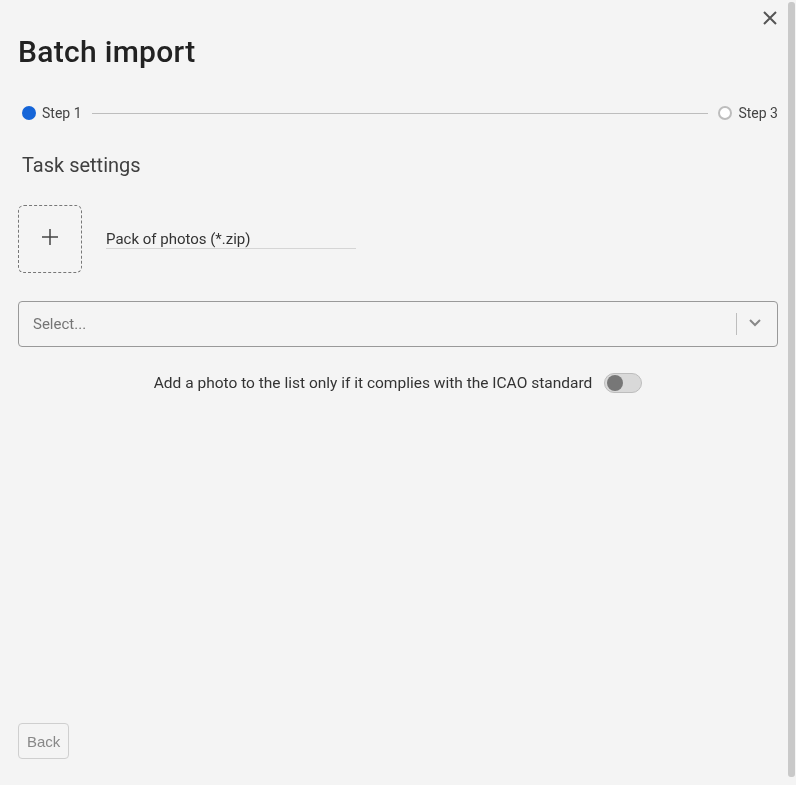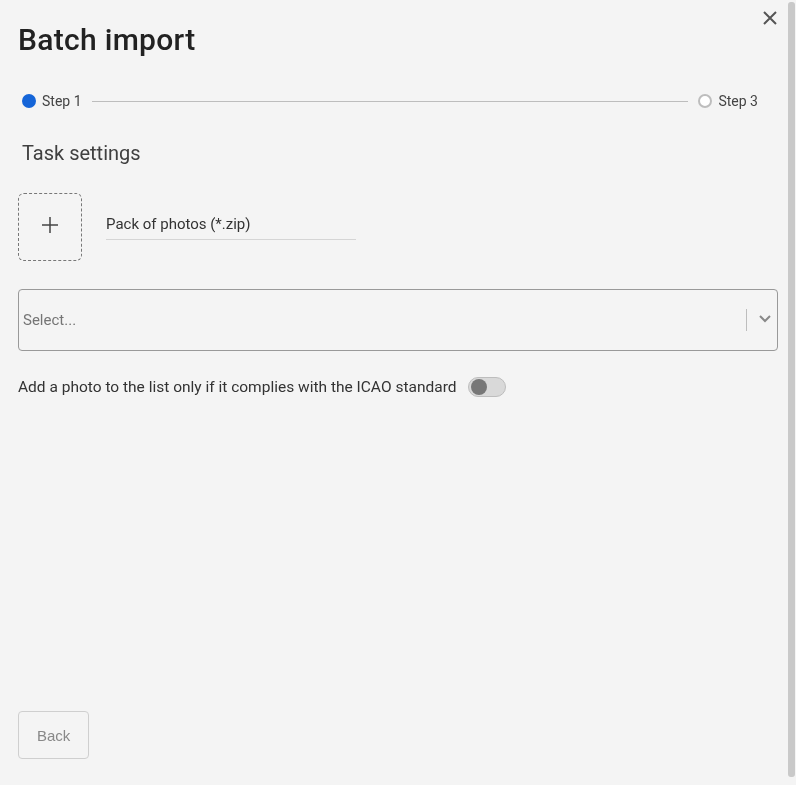--- a/index.html
+++ b/index.html
@@ -2,46 +2,46 @@
 <html><head>
   <meta charset="utf-8">
   <style>
     * { box-sizing: border-box; margin: 0; padding: 0; }
     html, body { width: 796px; height: 785px; font-family: -apple-system, BlinkMacSystemFont, "Segoe UI", Roboto, Arial, sans-serif; background: #f4f4f4; color: #222; overflow: hidden; }
     .modal { position: relative; width: 100%; height: 100%; padding: 20px 18px; display: flex; flex-direction: column; }
     .scroll-area { position: absolute; right: 1px; top: 0; bottom: 0; width: 7px; }
     .scroll-thumb { position: absolute; top: 2px; bottom: 8px; left: 0; right: 0; background: #c9c9c9; border-radius: 3px; }
     .close-btn { position: absolute; top: 6px; right: 14px; cursor: pointer; padding: 4px; }
     .close-btn svg { width: 16px; height: 16px; stroke: #555; stroke-width: 2; }
-    .page-title { font-size: 30px; font-weight: 500; letter-spacing: 0.3px; margin-top: 2px; margin-bottom: 36px; color: #222; }
-    .stepper { display: flex; align-items: center; margin: 0 20px 32px 4px; }
+    .page-title { font-size: 30px; font-weight: 500; letter-spacing: 0.3px; margin-top: 14px; margin-bottom: 36px; color: #222; }
+    .stepper { display: flex; align-items: center; margin: 0 0 32px 4px; }
     .step { display: flex; align-items: center; gap: 6px; font-size: 14px; color: #444; }
     .step-dot { width: 14px; height: 14px; border-radius: 50%; }
     .step-dot.active { background: #1565d8; border: 2px solid #1565d8; }
     .step-dot.inactive { background: #fff; border: 2px solid #bdbdbd; }
     .step-line { flex: 1; height: 1px; background: #bdbdbd; margin: 0 10px; }
     .section-title { font-size: 20px; font-weight: 400; margin: 0 4px 28px 4px; color: #404040; }
     .upload-row { display: flex; align-items: center; gap: 24px; margin-bottom: 28px; }
     .upload-box { width: 64px; height: 68px; border: 1.5px dashed #777; border-radius: 6px; display: flex; align-items: center; justify-content: center; cursor: pointer; }
     .upload-box svg { width: 20px; height: 20px; stroke: #444; stroke-width: 1.5; }
-    .upload-label-wrap { flex: 0 0 auto; width: 250px; padding-bottom: 6px; border-bottom: 1px solid #d5d5d5; }
+    .upload-label-wrap { flex: 0 0 auto; width: 250px; padding-bottom: 0; border-bottom: 1px solid #d5d5d5; }
     .upload-label { font-size: 15px; color: #333; }
     .field-label { font-size: 15px; color: #333; margin-bottom: 6px; display: block; }
     .select-wrap { position: relative; width: 100%; margin-bottom: 26px; }
-    .select-box { width: 100%; height: 62px; border: 1px solid #999; border-radius: 4px; background: #f4f4f4; display: flex; align-items: center; padding: 0 4px; cursor: pointer; }
+    .select-box { width: 100%; height: 46px; border: 1px solid #999; border-radius: 4px; background: #f4f4f4; display: flex; align-items: center; padding: 0 14px; cursor: pointer; }
     .select-placeholder { color: #757575; font-size: 15px; flex: 1; }
     .select-divider { width: 1px; height: 22px; background: #bdbdbd; margin: 0 10px 0 6px; }
     .select-caret svg { width: 16px; height: 16px; stroke: #888; stroke-width: 2; fill: none; }
-    .toggle-row { display: flex; align-items: center; justify-content: flex-start; gap: 12px; }
+    .toggle-row { display: flex; align-items: center; justify-content: center; gap: 12px; }
     .toggle-text { font-size: 15.5px; color: #333; }
     .toggle { width: 38px; height: 20px; border-radius: 10px; background: #d9d9d9; border: 1px solid #bdbdbd; position: relative; cursor: pointer; flex: 0 0 auto; }
     .toggle-knob { position: absolute; top: 1px; left: 2px; width: 16px; height: 16px; border-radius: 50%; background: #777; }
     .spacer { flex: 1; }
     .footer { display: flex; gap: 20px; margin-bottom: 6px; }
-    .btn { height: 48px; padding: 0 18px; border-radius: 4px; font-size: 15px; cursor: pointer; display: inline-flex; align-items: center; justify-content: center; text-align: right; }
+    .btn { height: 36px; padding: 0 8px; border-radius: 4px; font-size: 15px; cursor: pointer; display: inline-flex; align-items: center; justify-content: center; text-align: right; }
     .btn-secondary { background: #f4f4f4; border: 1px solid #cfcfcf; color: #888; }
     .btn-primary { background: #1565d8; border: 1px solid #1565d8; color: #fff; }
   </style>
 </head>
 <body>
 
 <div class="modal">
 
   <div class="close-btn">
     <span>

